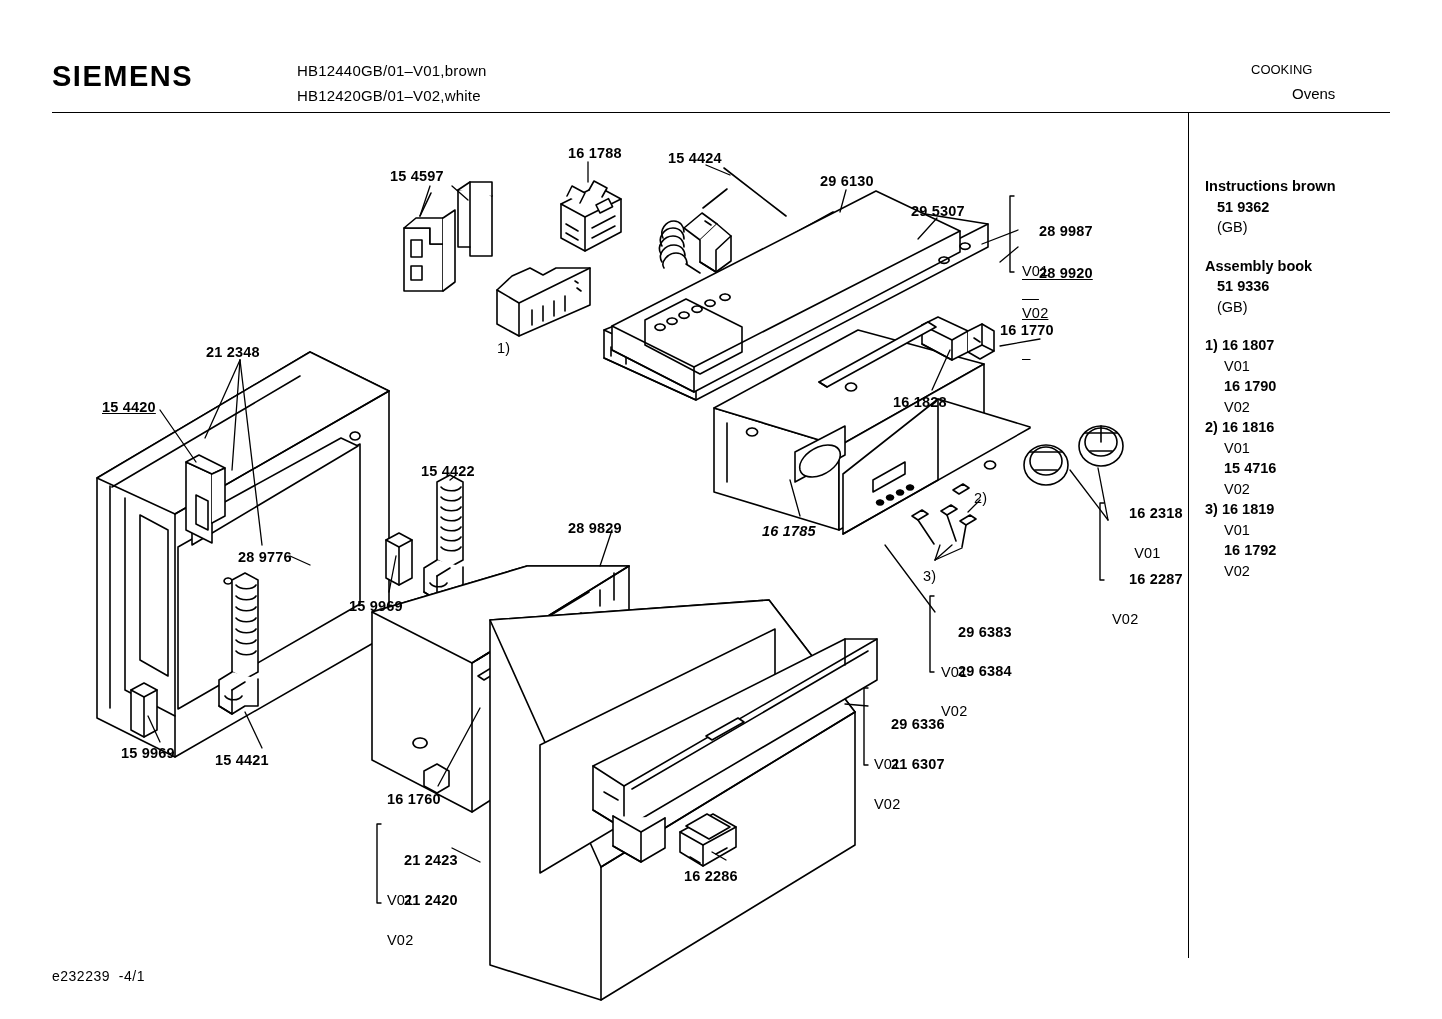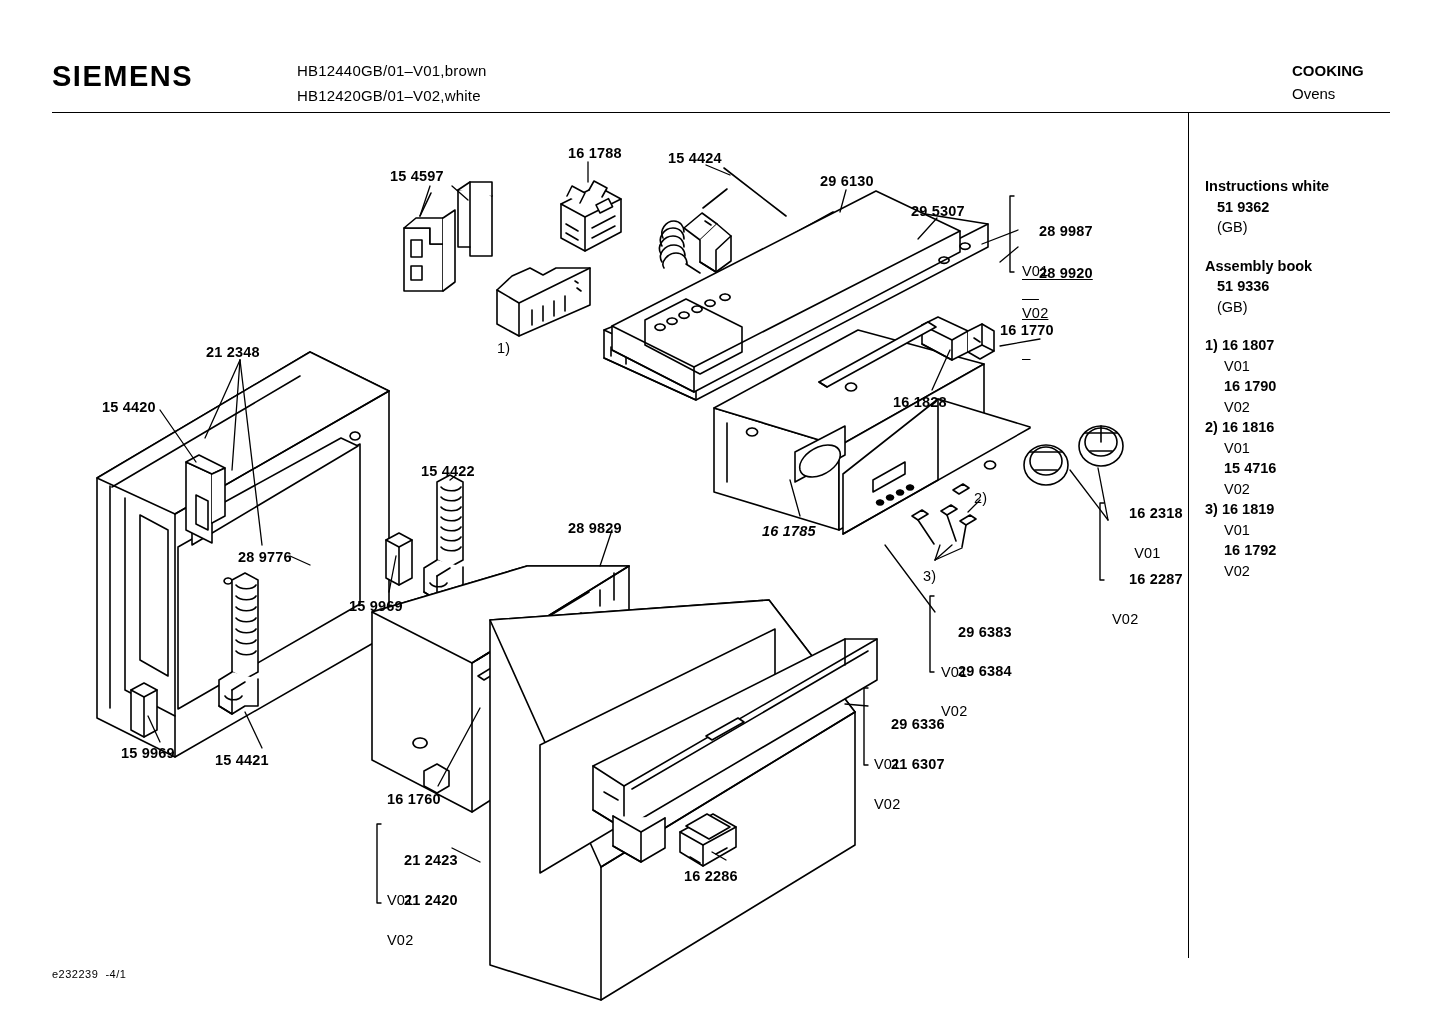--- a/index.html
+++ b/index.html
@@ -41,24 +41,23 @@
   }
   .model-line-2 {
     position: absolute;
     left: 297px;
     top: 87px;
     font-size: 15px;
     letter-spacing: 0.2px;
   }
   .cat-1 {
     position: absolute;
-    left: 1292px;
+    left: 1251px;
     top: 62px;
-    font-size: 15px;
-    font-weight: bold;
+    font-size: 13px;
   }
   .cat-2 {
     position: absolute;
     left: 1292px;
     top: 85px;
     font-size: 15px;
   }
   .hrule {
     position: absolute;
     left: 52px;
@@ -72,21 +71,21 @@
     left: 1188px;
     top: 113px;
     width: 0;
     height: 845px;
     border-left: 1.6px solid #000;
   }
   .footer {
     position: absolute;
     left: 52px;
     top: 968px;
-    font-size: 11px;
+    font-size: 14px;
     letter-spacing: 0.5px;
   }
 
   
   .refcol {
     position: absolute;
     left: 1205px;
     top: 176px;
     width: 175px;
     font-size: 14.5px;
@@ -128,21 +127,21 @@
   <div class="cat-1">COOKING</div>
   <div class="cat-2">Ovens</div>
   <div class="hrule"></div>
   <div class="vrule"></div>
   <div class="footer">
     <span>e232239</span>&nbsp;&nbsp;<span>-4/1</span>
   </div>
 
   <div class="refcol">
     <div class="blk">
-      <div class="hd">Instructions white</div>
+      <div class="hd">Instructions brown</div>
       <div class="num">51 9362</div>
       <div class="sub">(GB)</div>
     </div>
     <div class="blk">
       <div class="hd">Assembly book</div>
       <div class="num">51 9336</div>
       <div class="sub">(GB)</div>
     </div>
 
     <div class="item">
@@ -482,21 +481,21 @@
   </div>
   <div class="lbl multi" style="left:1022px; top:243px;text-decoration:underline;">
     <span>28 9920</span>
     <span class="v">V02</span>
   </div>
 
   <div class="lbl" style="left:1000px; top:322px;">16 1770</div>
   <div class="lbl" style="left:893px; top:394px;">16 1828</div>
   <div class="lbl" style="left:762px; top:523px;font-style:italic;">16 1785</div>
   <div class="lbl" style="left:206px; top:344px;">21 2348</div>
-  <div class="lbl" style="left:102px; top:399px;">15 4420</div>
+  <div class="lbl" style="left:102px; top:399px;text-decoration:underline;">15 4420</div>
   <div class="lbl" style="left:238px; top:549px;">28 9776</div>
   <div class="lbl" style="left:421px; top:463px;">15 4422</div>
   <div class="lbl" style="left:349px; top:598px;">15 9969</div>
   <div class="lbl" style="left:121px; top:745px;">15 9969</div>
   <div class="lbl" style="left:215px; top:752px;">15 4421</div>
   <div class="lbl" style="left:568px; top:520px;text-align:center;">28 9829</div>
   <div class="lbl" style="left:387px; top:791px;">16 1760</div>
 
   <div class="lbl multi" style="left:387px; top:830px;">
     <span>21 2423</span>

